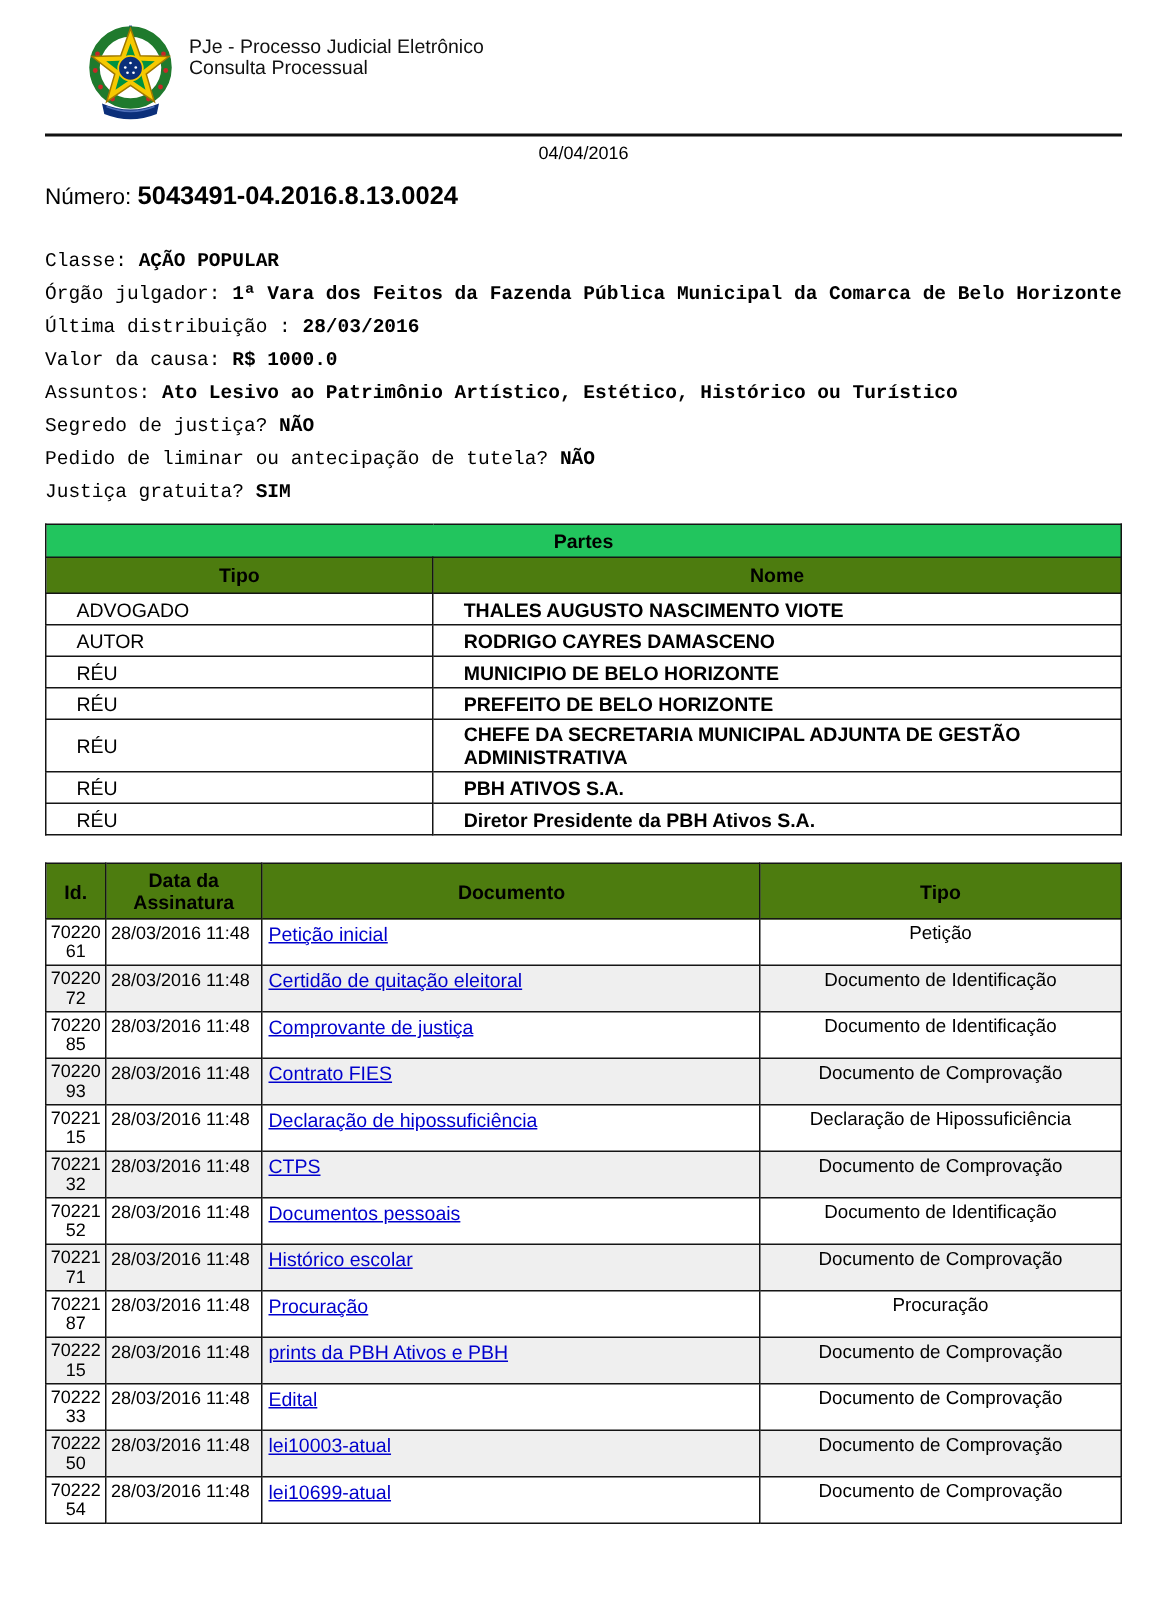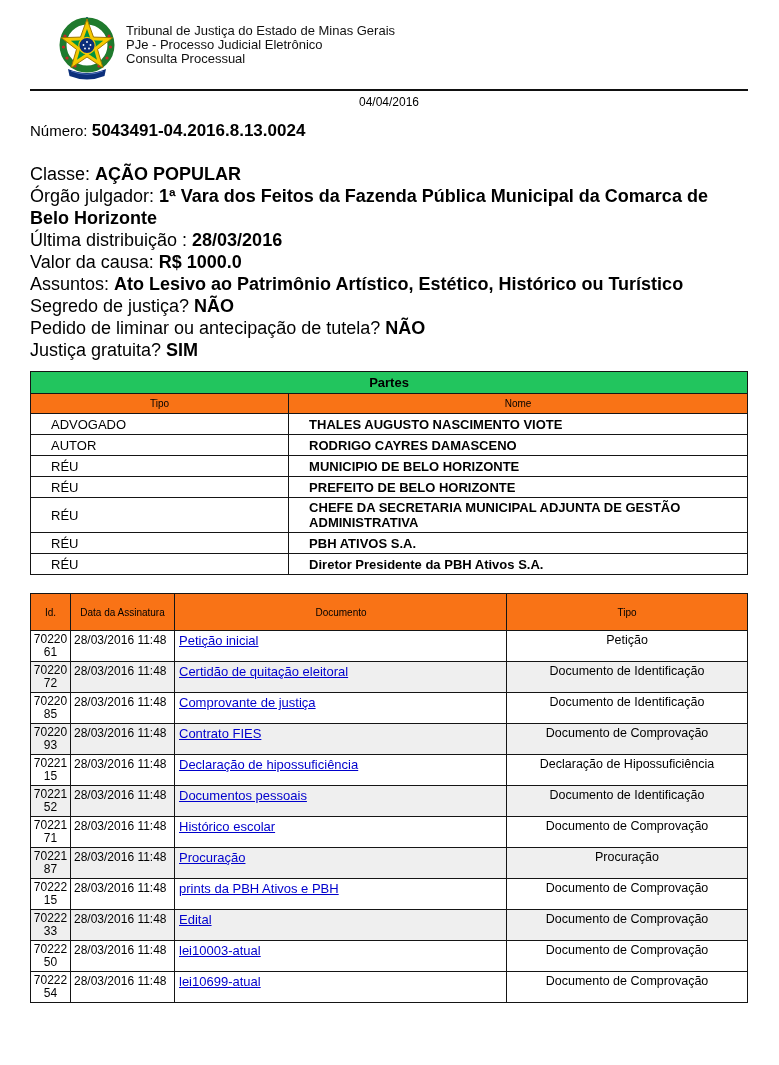--- a/index.html
+++ b/index.html
@@ -13,27 +13,27 @@
   .hdr{display:flex;align-items:flex-start;}
   .hdr .logo{margin-left:25px;flex:0 0 auto;}
   .hdr .org{margin-left:7px;padding-top:8px;font-size:13px;line-height:14px;color:#111;}
 
   .rule{border:none;border-top:2px solid #111;margin:7px 0 4px 0;}
   .print-date{text-align:center;font-size:12px;margin:3px 0 12px 0;}
 
   .numero{font-size:15px;margin:2px 0 22px 0;}
   .numero b{font-size:17px;}
 
-  .detail-line{font-size:18px;line-height:22px;}
+  .detail-line{font-size:13px;line-height:22px;font-family:Liberation Mono, monospace;}
 
   
   table{width:100%;border-collapse:collapse;table-layout:fixed;}
   .tbl th,.tbl td{border:1px solid #151515;}
   .tbl .title-cell{background:#22c55e;font-size:13px;font-weight:bold;text-align:center;padding:3px 0;}
-  .tbl th.col{background:#f97316;font-size:10px;font-weight:normal;text-align:center;}
+  .tbl th.col{background:#4d7c0f;font-size:13px;font-weight:bold;text-align:center;}
 
   
   .partes{margin-top:10px;}
   .partes th.col{padding:4px 2px;}
   .partes td{font-size:13px;padding:2px 20px;height:16px;vertical-align:middle;}
   .p-tipo{font-weight:normal;}
   .p-nome{font-weight:bold;}
 
   
   .documentos{margin-top:18px;}
@@ -73,21 +73,20 @@
         <circle cx="32" cy="26" r="0.9"></circle>
           <circle cx="28.5" cy="29" r="0.9"></circle>
           <circle cx="35.5" cy="29" r="0.9"></circle>
         <circle cx="30" cy="32.5" r="0.9"></circle>
           <circle cx="34" cy="32.5" r="0.9"></circle>
       </g>
       <path d="M13,53 Q32,61 51,53 L49.5,60 Q32,67 14.5,60 Z" fill="#0b2f7a"></path>
       <path d="M16,55 Q32,61.5 48,55" fill="none" stroke="#4b6cb7" stroke-width="1"></path>
     </svg>
     <div class="org">
-      <div>Tribunal de Justiça do Estado de Minas Gerais</div>
       <div>PJe - Processo Judicial Eletrônico</div>
       <div>Consulta Processual</div>
     </div>
   </header>
 
   <hr class="rule">
 
   <div class="print-date">04/04/2016</div>
 
   <div class="numero">
@@ -192,20 +191,26 @@
           <td class="d-doc"><a href="#">Contrato FIES</a></td>
           <td class="d-tipo">Documento de Comprovação</td>
         </tr>
         <tr>
           <td class="d-id">7022115</td>
           <td class="d-data">28/03/2016 11:48</td>
           <td class="d-doc"><a href="#">Declaração de hipossuficiência</a></td>
           <td class="d-tipo">Declaração de Hipossuficiência</td>
         </tr>
         <tr>
+          <td class="d-id">7022132</td>
+          <td class="d-data">28/03/2016 11:48</td>
+          <td class="d-doc"><a href="#">CTPS</a></td>
+          <td class="d-tipo">Documento de Comprovação</td>
+        </tr>
+        <tr>
           <td class="d-id">7022152</td>
           <td class="d-data">28/03/2016 11:48</td>
           <td class="d-doc"><a href="#">Documentos pessoais</a></td>
           <td class="d-tipo">Documento de Identificação</td>
         </tr>
         <tr>
           <td class="d-id">7022171</td>
           <td class="d-data">28/03/2016 11:48</td>
           <td class="d-doc"><a href="#">Histórico escolar</a></td>
           <td class="d-tipo">Documento de Comprovação</td>

